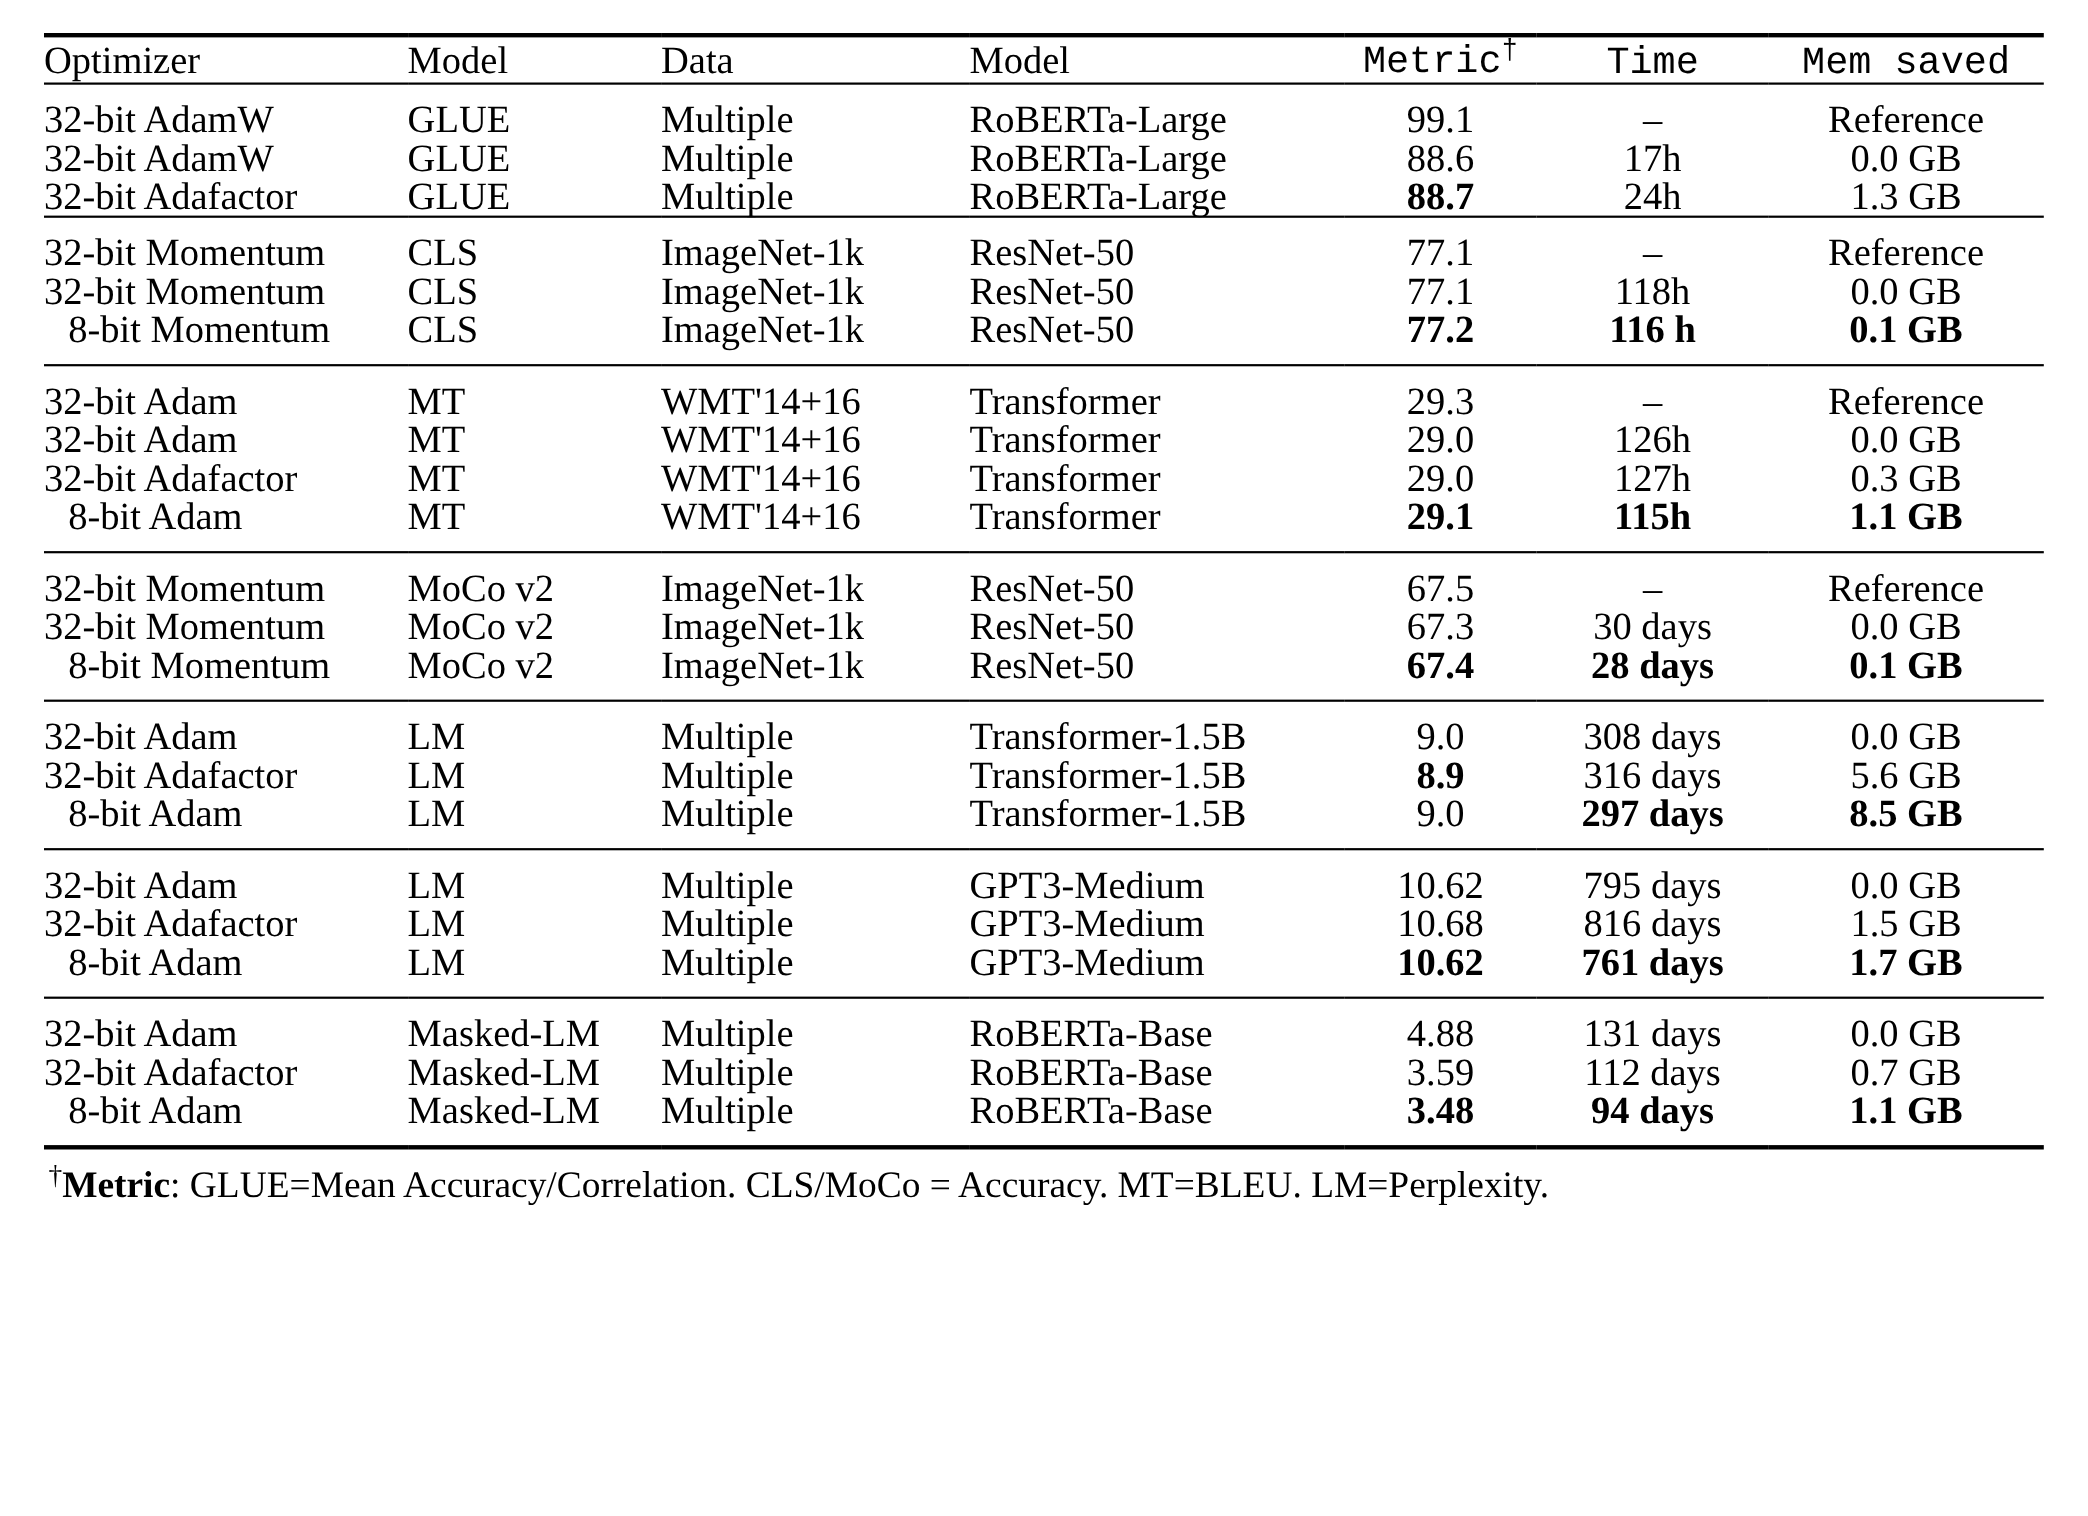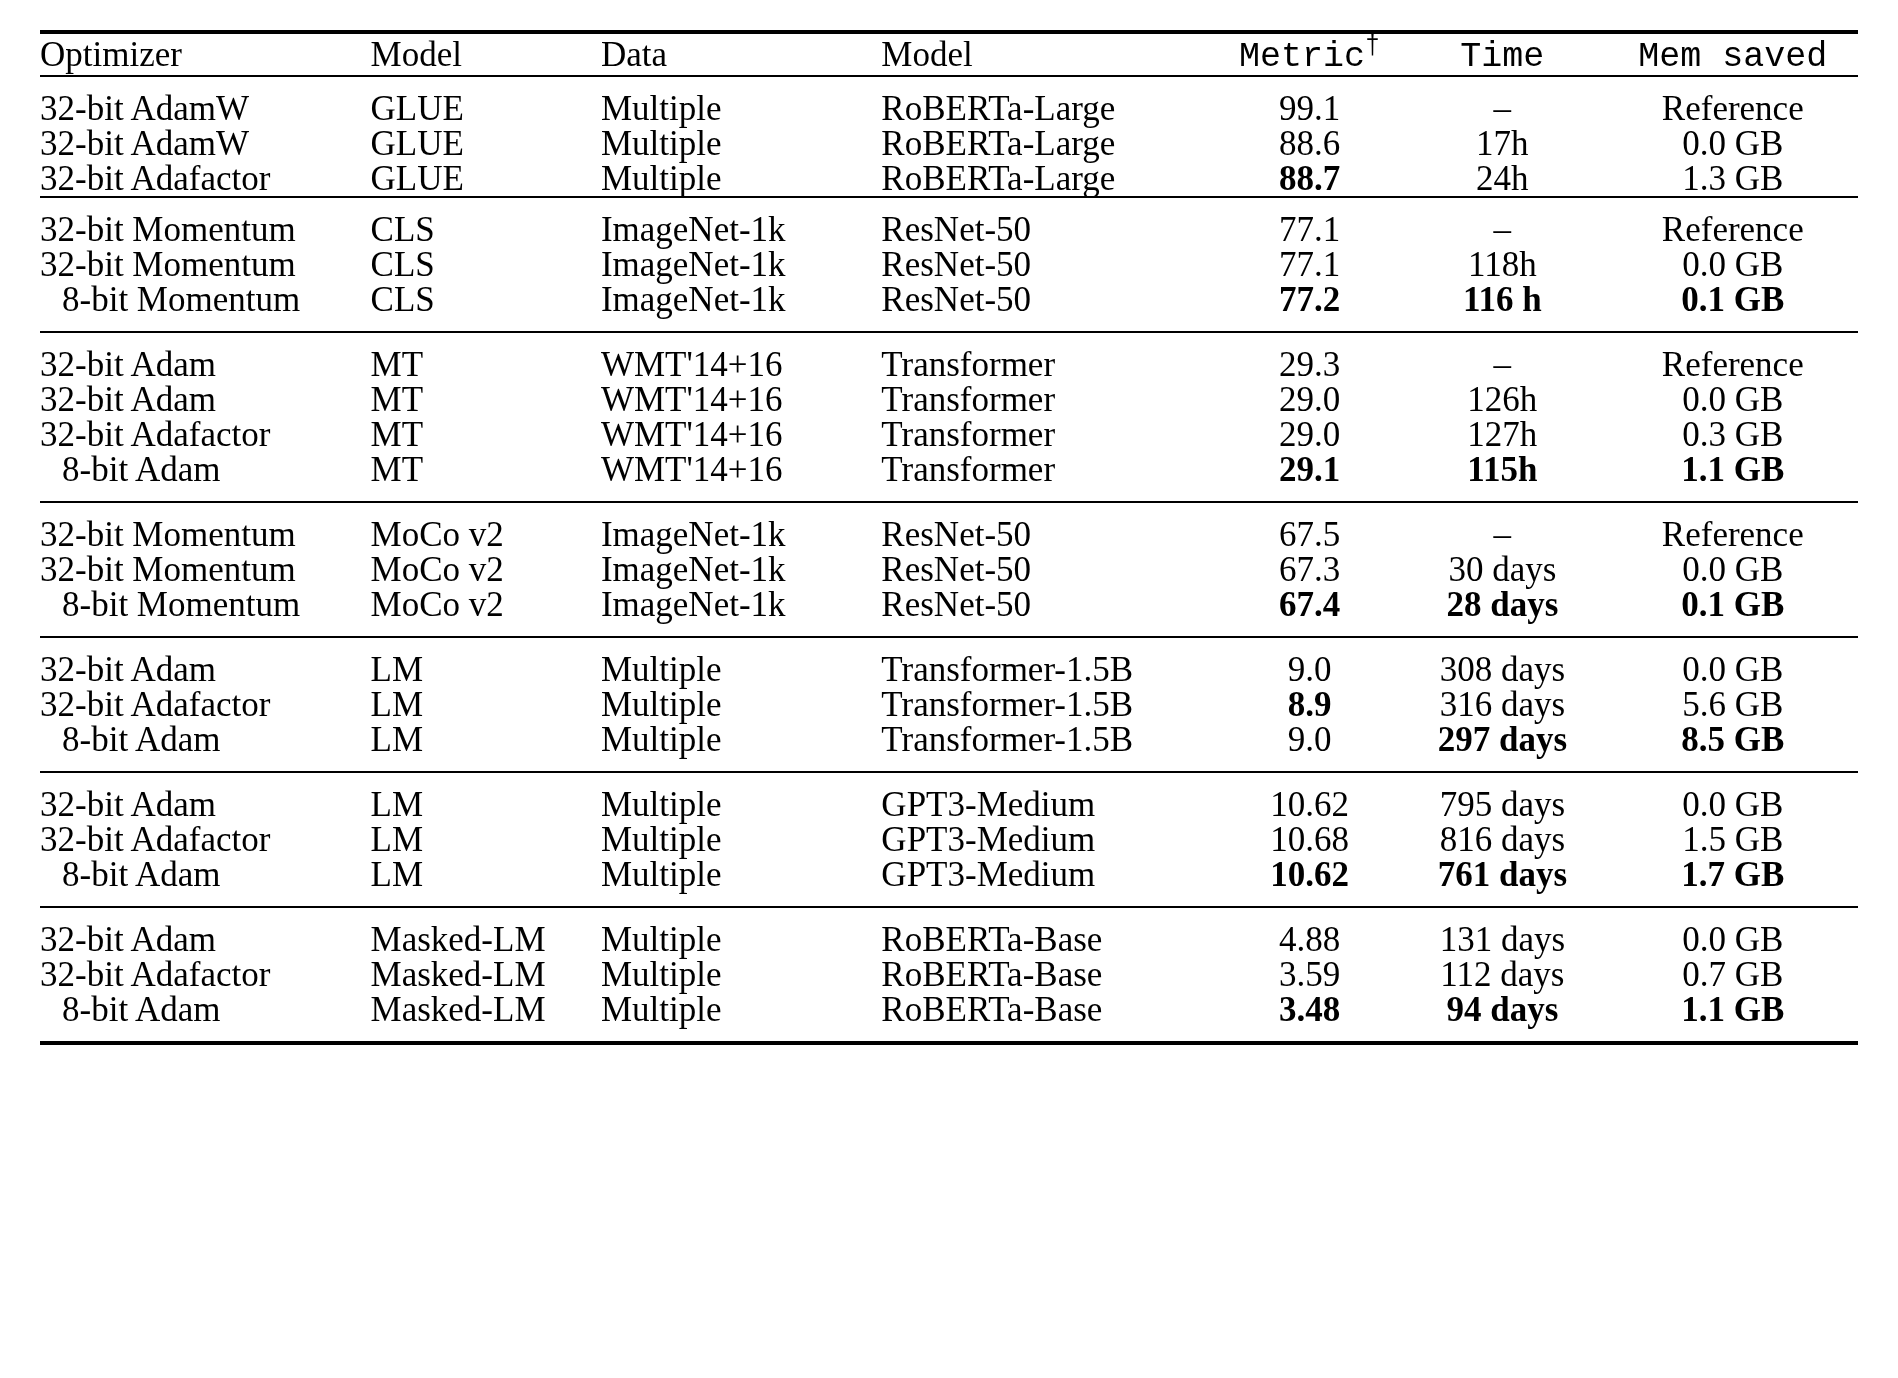--- a/index.html
+++ b/index.html
@@ -296,14 +296,17 @@
           <td class="c-task"><span>Masked-LM</span></td>
           <td class="c-data"><span>Multiple</span></td>
           <td class="c-model"><span>RoBERTa-Base</span></td>
           <td class="c-metric"><span class="bold">3.48</span></td>
           <td class="c-time"><span class="bold">94 days</span></td>
           <td class="c-mem"><span class="bold">1.1 GB</span></td>
         </tr>
       </tbody>
   </table>
 
+  <div class="footnote">
+    <span class="fn-dagger">†</span><span class="fn-label">Metric</span><span>: GLUE=Mean Accuracy/Correlation. CLS/MoCo = Accuracy. MT=BLEU. LM=Perplexity.</span>
+  </div>
 
 </div>
 
 </body></html>

